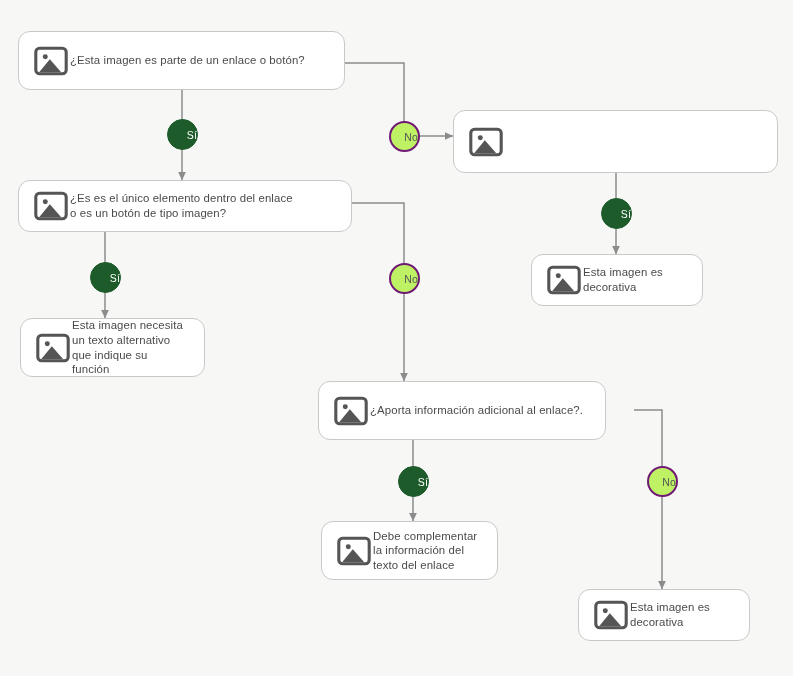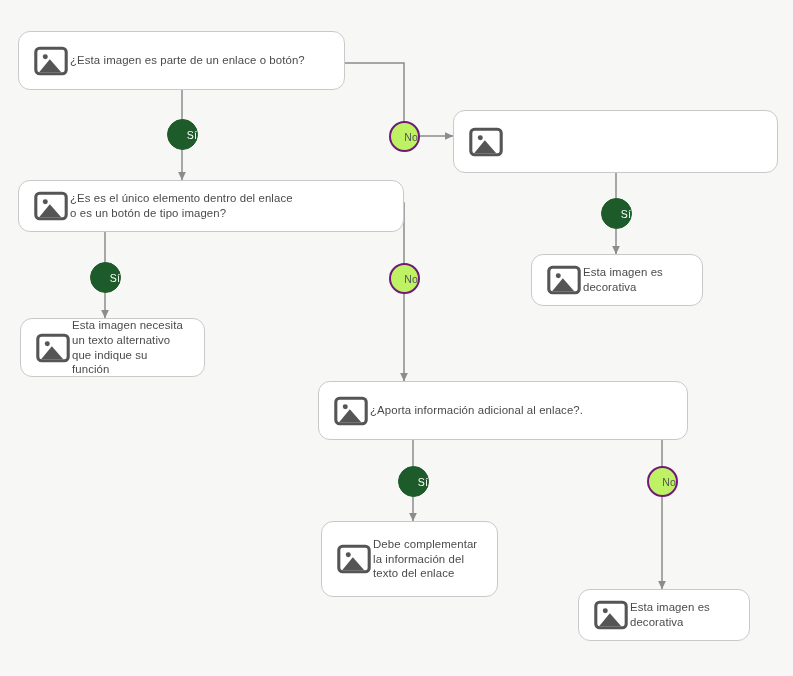--- a/index.html
+++ b/index.html
@@ -101,21 +101,21 @@
 
   <div class="node" style="left:18px; top:31px; width:327px; height:59px;">
     <svg class="node-icon" viewBox="0 0 32 32">
       <rect x="3.2" y="5.2" width="25.6" height="21.6" rx="3.2" ry="3.2" fill="none" stroke="#555555" stroke-width="2.6"></rect>
       <circle cx="11.2" cy="12.4" r="2.1" fill="#555555"></circle>
       <path d="M6.0 25.4 L15.0 14.6 L24.6 25.4 Z" fill="#555555"></path>
     </svg>
     <div class="node-text">¿Esta imagen es parte de un enlace o botón?</div>
   </div>
 
-  <div class="node" style="left:18px; top:180px; width:386px; height:52px;">
+  <div class="node" style="left:18px; top:180px; width:334px; height:52px;">
     <svg class="node-icon" viewBox="0 0 32 32">
       <rect x="3.2" y="5.2" width="25.6" height="21.6" rx="3.2" ry="3.2" fill="none" stroke="#555555" stroke-width="2.6"></rect>
       <circle cx="11.2" cy="12.4" r="2.1" fill="#555555"></circle>
       <path d="M6.0 25.4 L15.0 14.6 L24.6 25.4 Z" fill="#555555"></path>
     </svg>
     <div class="node-text">¿Es es el único elemento dentro del enlace
 o es un botón de tipo imagen?</div>
   </div>
 
   <div class="node" style="left:453px; top:110px; width:325px; height:63px;">
@@ -140,30 +140,30 @@
     <svg class="node-icon" viewBox="0 0 32 32">
       <rect x="3.2" y="5.2" width="25.6" height="21.6" rx="3.2" ry="3.2" fill="none" stroke="#555555" stroke-width="2.6"></rect>
       <circle cx="11.2" cy="12.4" r="2.1" fill="#555555"></circle>
       <path d="M6.0 25.4 L15.0 14.6 L24.6 25.4 Z" fill="#555555"></path>
     </svg>
     <div class="node-text">Esta imagen necesita
 un texto alternativo
 que indique su función</div>
   </div>
 
-  <div class="node" style="left:318px; top:381px; width:370px; height:59px;">
+  <div class="node" style="left:318px; top:381px; width:288px; height:59px;">
     <svg class="node-icon" viewBox="0 0 32 32">
       <rect x="3.2" y="5.2" width="25.6" height="21.6" rx="3.2" ry="3.2" fill="none" stroke="#555555" stroke-width="2.6"></rect>
       <circle cx="11.2" cy="12.4" r="2.1" fill="#555555"></circle>
       <path d="M6.0 25.4 L15.0 14.6 L24.6 25.4 Z" fill="#555555"></path>
     </svg>
     <div class="node-text">¿Aporta información adicional al enlace?.</div>
   </div>
 
-  <div class="node" style="left:321px; top:521px; width:177px; height:76px;">
+  <div class="node" style="left:321px; top:521px; width:177px; height:59px;">
     <svg class="node-icon" viewBox="0 0 32 32">
       <rect x="3.2" y="5.2" width="25.6" height="21.6" rx="3.2" ry="3.2" fill="none" stroke="#555555" stroke-width="2.6"></rect>
       <circle cx="11.2" cy="12.4" r="2.1" fill="#555555"></circle>
       <path d="M6.0 25.4 L15.0 14.6 L24.6 25.4 Z" fill="#555555"></path>
     </svg>
     <div class="node-text">Debe complementar
 la información del
 texto del enlace</div>
   </div>
 

